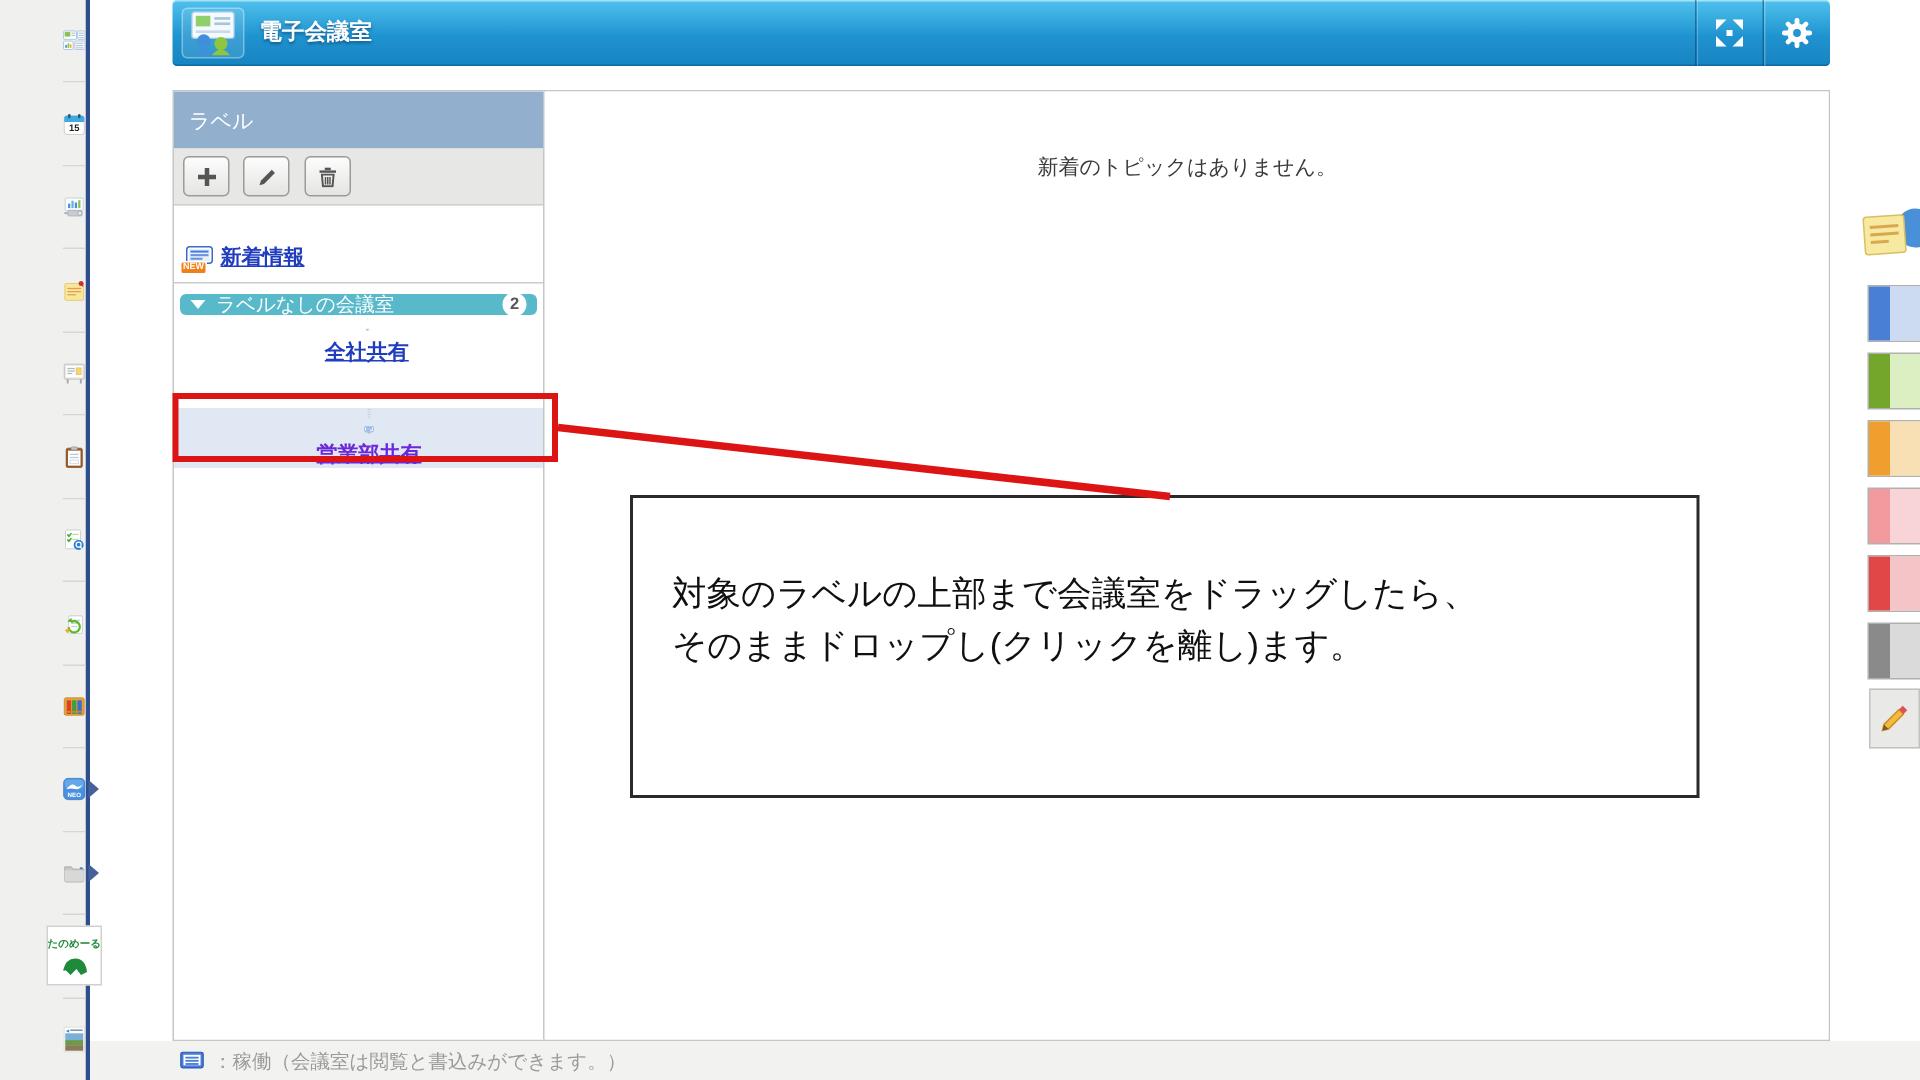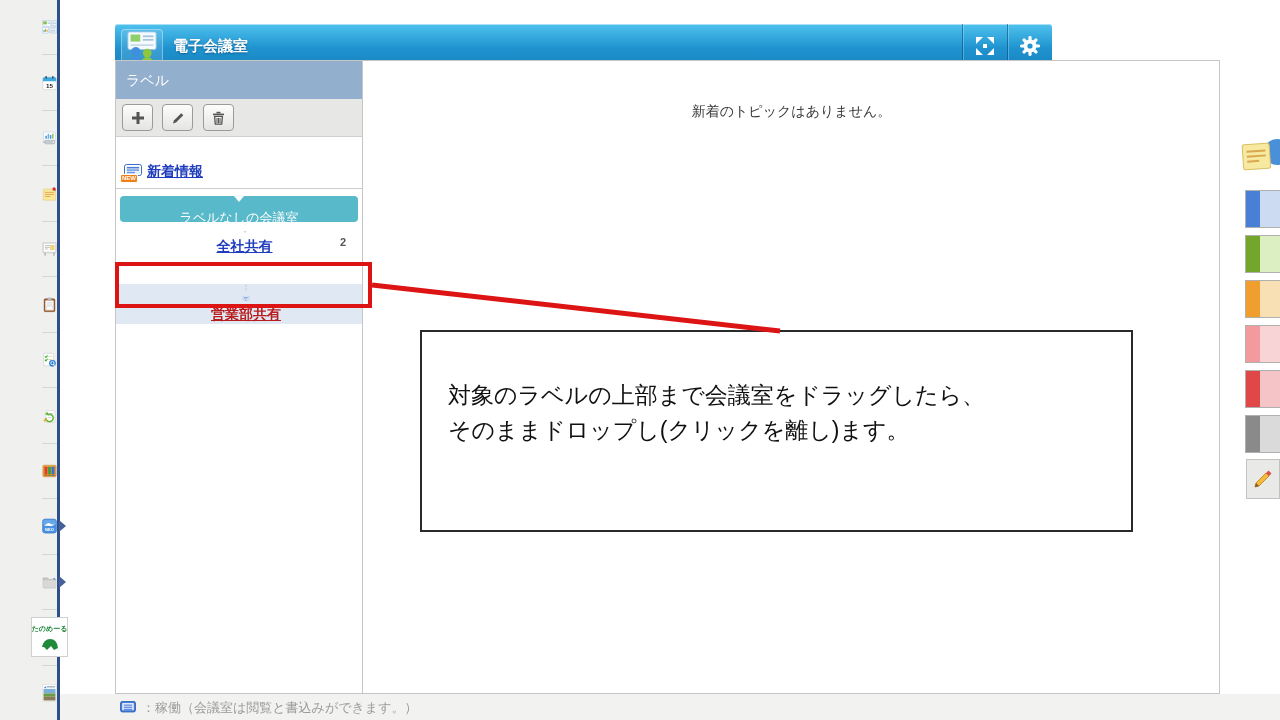--- a/index.html
+++ b/index.html
@@ -12,21 +12,21 @@
   .side-cell { flex:1; display:flex; align-items:center; justify-content:center;
     border-bottom:1px solid #d6d6d4; cursor:pointer; background:#f0f0ee; }
   .side-cell:last-child { border-bottom:none; }
   .flyout { position:absolute; left:59px; width:0; height:0;
     border-top:6px solid transparent; border-bottom:6px solid transparent; border-left:7px solid #46609a; z-index:3; }
   .tanomail-box { width:42px; height:40px; background:#fff; border:1px solid #d0d0ce;
     display:flex; flex-direction:column; align-items:center; justify-content:center; gap:1px; }
   .tanomail-text { font-size:7px; font-weight:bold; color:#1f8a3a; white-space:nowrap; }
 
   
-  .win-header { position:absolute; left:115px; top:24px; width:937px; height:44px; border-radius:3px;
+  .win-header { position:absolute; left:115px; top:0; width:1105px; height:44px; border-radius:3px;
     background:linear-gradient(#4fc2ee, #1f93cf 55%, #1884c2);
     box-shadow:inset 0 1px 0 rgba(255,255,255,.5), inset 0 -1px 0 rgba(0,40,80,.3); }
   .win-app-icon { position:absolute; left:6px; top:5px; width:42px; height:34px;
     background:rgba(255,255,255,.12); border:1px solid rgba(255,255,255,.35); border-radius:4px;
     display:flex; align-items:center; justify-content:center; }
   .win-title { position:absolute; left:58px; top:0; height:44px; line-height:44px;
     color:#fff; font-size:15px; font-weight:bold; text-shadow:0 1px 2px rgba(0,40,80,.5); }
   .win-buttons { position:absolute; right:0; top:0; height:44px; display:flex; }
   .win-btn { width:45px; height:44px; display:flex; align-items:center; justify-content:center;
     border-left:1px solid rgba(8,70,115,.55); box-shadow:inset 1px 0 0 rgba(255,255,255,.25); cursor:pointer; }
@@ -38,22 +38,22 @@
     border-right:1px solid #c6c6c4; background:#fff; }
   .panel-header { height:38px; line-height:38px; padding-left:10px; color:#fff; font-size:14px;
     background:#92afce; }
   .toolbar { height:38px; background:#e7e7e5; border-bottom:1px solid #d0d0ce; padding:5px 6px; }
   .tb-btn { display:inline-flex; width:31px; height:27px; align-items:center; justify-content:center;
     border:1px solid #9b9b99; border-radius:4px; background:linear-gradient(#fdfdfd,#e4e4e2);
     margin-right:5px; cursor:pointer; }
   .newinfo-row { display:flex; align-items:center; gap:5px; padding:26px 8px 7px 8px; }
   .tree-link { color:#1f3dbe; font-size:14px; font-weight:bold; text-decoration:underline; cursor:pointer; }
   .panel-divider { border-top:1px solid #ccc; }
-  .group-header { margin:7px 4px 0 4px; height:26px; background:#57b9c9; border-radius:4px;
-    color:#fff; font-size:13px; display:flex; align-items:center; gap:7px; padding:0 7px; cursor:pointer;flex-direction:column; }
+  .group-header { margin:7px 4px 0 4px; height:14px; background:#57b9c9; border-radius:4px;
+    color:#fff; font-size:13px; display:flex; align-items:center; gap:7px; padding:0 7px; cursor:pointer; }
   .caret-down { width:0; height:0; border-left:5px solid transparent; border-right:5px solid transparent;
     border-top:6px solid #fff; }
   .count-badge { margin-left:auto; width:16px; height:16px; border-radius:50%; background:#fff;
     color:#555; font-size:11px; font-weight:bold; line-height:16px; text-align:center; }
   .room-row { display:flex; align-items:center; gap:5px; height:32px; padding-left:11px; margin-top:2px; cursor:pointer;flex-direction:column; }
   .room-row.second { margin-top:28px; height:40px; padding-left:14px; background:#dfe8f3; }
   .icon-wrap { position:relative; display:inline-flex; }
   .new-badge { position:absolute; left:-4px; bottom:-3px; background:#f08018; color:#fff;
     font-size:6px; font-weight:bold; padding:0 1px; border-radius:2px; border:1px solid #fff; line-height:7px; }
 
@@ -363,21 +363,21 @@
           </g>
         </svg>
         <svg width="18" height="16" viewBox="0 0 18 16">
           <rect x="0.5" y="0.5" width="17" height="11" rx="2" fill="#fff" stroke="#3a6cc8"></rect>
           <rect x="2" y="2" width="14" height="8" fill="#e8f0fc"></rect>
           <rect x="3" y="3" width="12" height="1.4" fill="#4a7cd8"></rect>
             <rect x="3" y="5.4" width="12" height="1.4" fill="#6a94e0"></rect>
             <rect x="3" y="7.8" width="8" height="1.4" fill="#6a94e0"></rect>
           <path d="M5.5 15.5 L12.5 15.5 L11.5 12 L6.5 12 Z" fill="#b0b8c2"></path>
         </svg>
-        <a class="tree-link" style="color: #b91c1c; text-decoration: underline;">営業部共有</a>
+        <a class="tree-link" style="color: #6d28d9; text-decoration: underline;">営業部共有</a>
       </div>
     </div>
 
     <div class="main-panel">
       <div class="empty-msg">新着のトピックはありません。</div>
     </div>
   </div>
 
   <div class="bottom-strip">
     <div class="legend">

